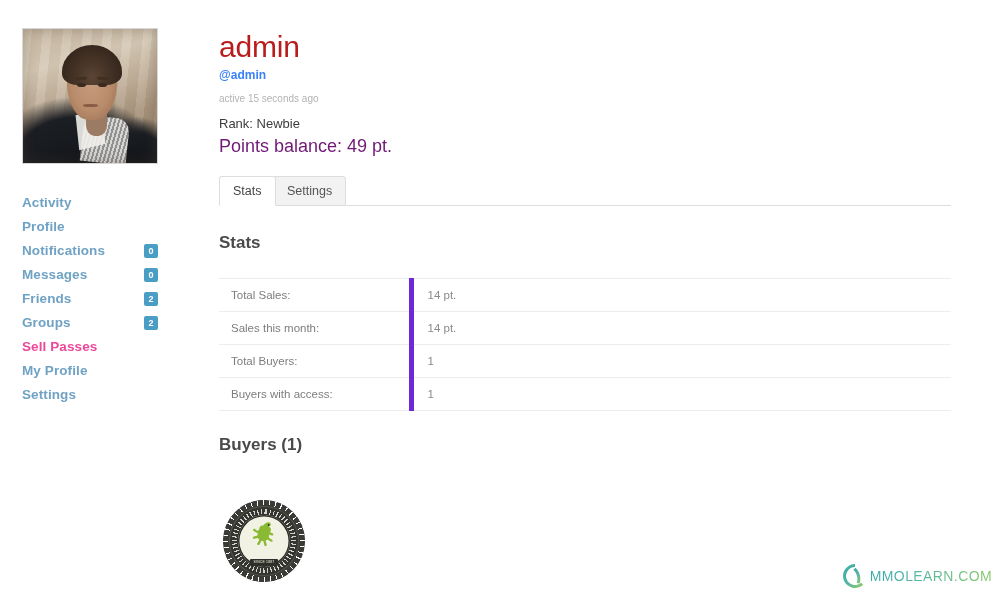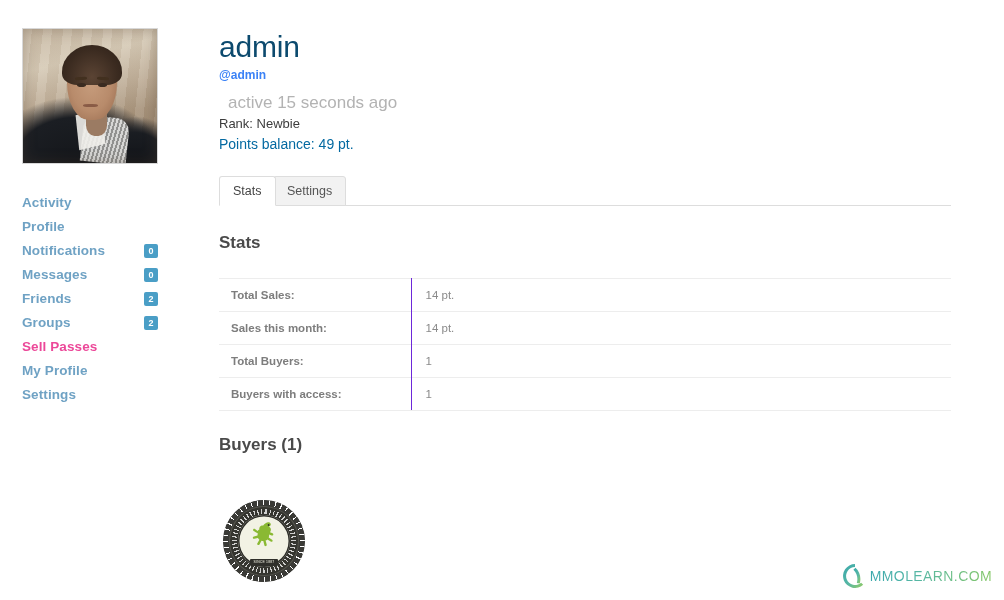--- a/index.html
+++ b/index.html
@@ -182,48 +182,48 @@
     width: 785px;
     height: 600px;
   }
 
   #profile-name {
     position: absolute;
     left: 0; top: 29px;
     margin: 0;
     font-size: 30px;
     font-weight: normal;
-    color: #0c4a6e;
+    color: #b91c1c;
     letter-spacing: -.2px;
     line-height: 36px;
   }
   #profile-handle {
     position: absolute;
     left: 0; top: 68px;
     font-size: 12px;
     font-weight: bold;
     color: #3b82f6;
   }
   #profile-activity {
     position: absolute;
-    left: 9px; top: 93px;
-    font-size: 17px;
+    left: 0; top: 93px;
+    font-size: 10px;
     color: #b3b3b3;
   }
   #profile-rank {
     position: absolute;
     left: 0; top: 116px;
     font-size: 13px;
     color: #3c3c3c;
   }
   #profile-points {
     position: absolute;
     left: 0; top: 136px;
-    font-size: 14px;
-    color: #0369a1;
+    font-size: 18px;
+    color: #701a75;
   }
 
   
   #tabs {
     position: absolute;
     left: 0;
     top: 176px;
     width: 732px;
     height: 30px;
     border-bottom: 1px solid #dddddd;
@@ -271,23 +271,23 @@
   #stats-table tr { height: 33px; }
   #stats-table td {
     border-top: 1px solid #ededed;
     padding: 0 0 0 12px;
     color: #808080;
     vertical-align: middle;
   }
   #stats-table tr:last-child td { border-bottom: 1px solid #ededed; }
   #stats-table td.k {
     width: 192px;
-    font-weight: bold;
+    font-weight: normal;
     color: #7d7d7d;
-    border-right: 1px solid #6d28d9;
+    border-right: 5px solid #6d28d9;
   }
   #stats-table td.v {
     padding-left: 14px;
     color: #8a8a8a;
     margin-left: 17px;
   }
 
   #buyers-heading {
     position: absolute;
     left: 0; top: 435px;

